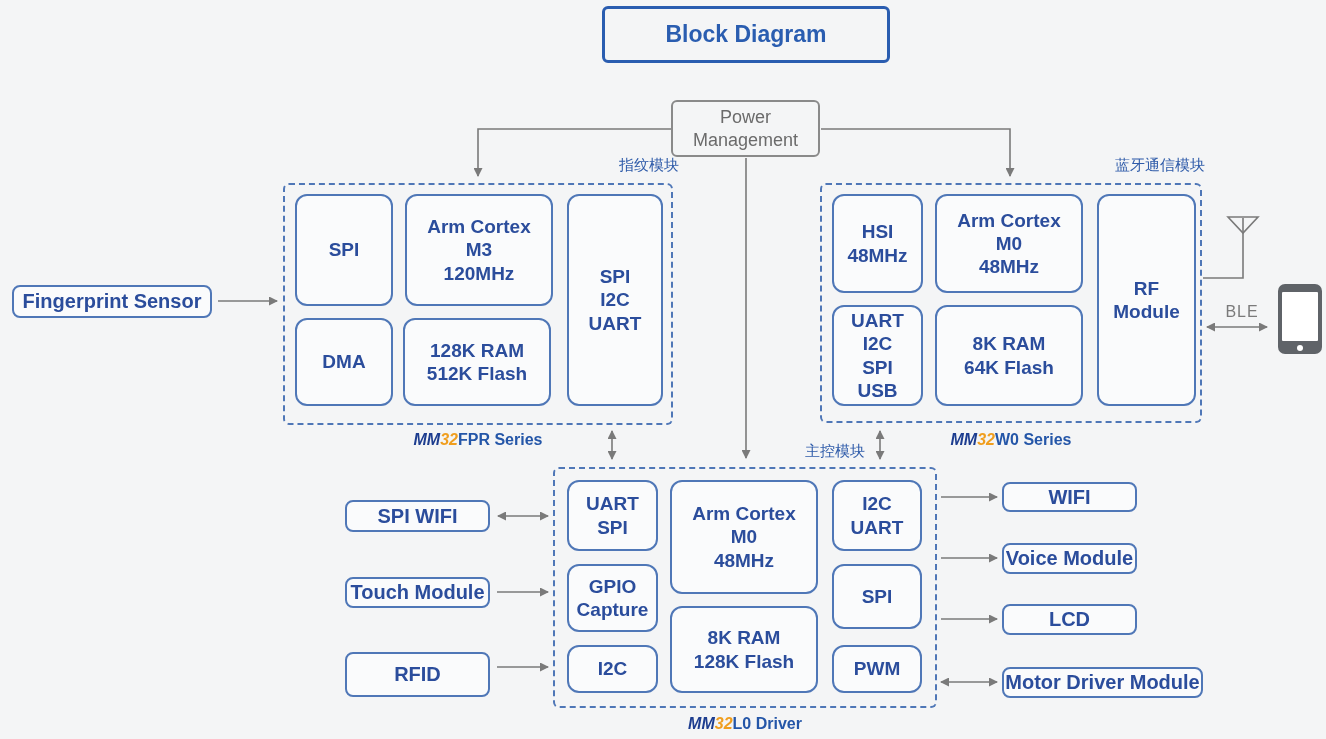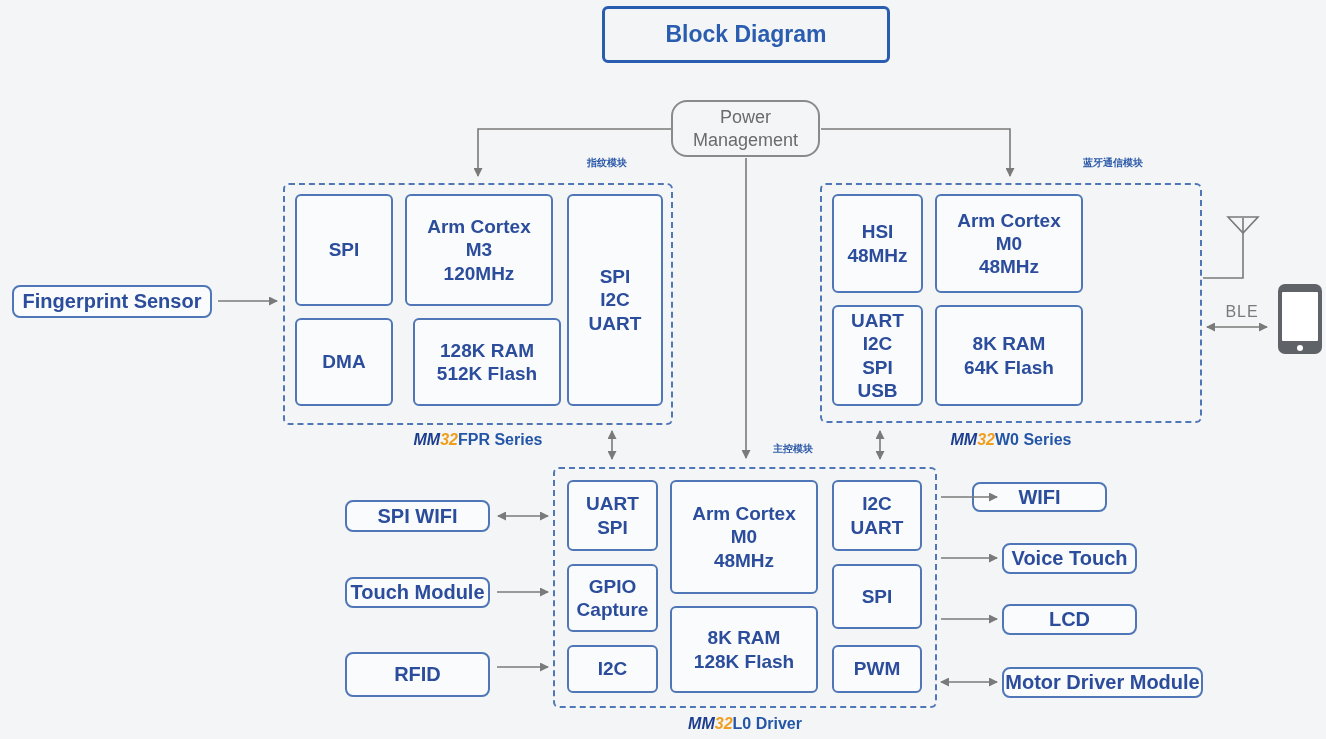--- a/index.html
+++ b/index.html
@@ -11,46 +11,47 @@
   }
   .title-box{
     position:absolute; left:602px; top:6px; width:288px; height:57px;
     border:3px solid var(--title-blue,#2a5db0); border-radius:6px;
     display:flex; align-items:center; justify-content:center;
     color:var(--title-blue,#2a5db0); font-size:23px; font-weight:bold;
     background:var(--background,#f4f5f6); box-sizing:border-box;
   }
   .power-box{
     position:absolute; left:671px; top:100px; width:149px; height:57px;
-    border:2px solid #8a8a8a; border-radius:16px;
+    border:2px solid #8a8a8a; border-radius:6px;
     display:flex; align-items:center; justify-content:center; text-align:center;
     color:#6b6b6b; font-size:18px; line-height:1.25;
     background:var(--background,#f4f5f6); box-sizing:border-box; z-index:2;
   }
   .dashed{
     position:absolute; border:2px dashed var(--dashed-border,#4f77b7);
     border-radius:6px; box-sizing:border-box;
   }
   .ibox{
-    position:absolute; border:2px solid var(--box-border,#4f77b7); border-radius:6px;
+    position:absolute; border:2px solid var(--box-border,#4f77b7); border-radius:12px;
     background:var(--box-fill,#fafbfc);
     display:flex; align-items:center; justify-content:center; text-align:center;
     color:var(--navy-text,#2b4d9c); font-weight:bold; font-size:19px; line-height:1.22;
     white-space:pre-line; box-sizing:border-box;
   }
   .obox{
     position:absolute; border:2px solid var(--box-border,#4f77b7); border-radius:8px;
     background:var(--box-fill,#fafbfc);
     display:flex; align-items:center; justify-content:center; text-align:center;
     color:var(--navy-text,#2b4d9c); font-weight:bold; font-size:20px;
     box-sizing:border-box;
   }
   .tag{
-    position:absolute; color:var(--tag-blue,#2e5ba9); font-weight:bold; font-size:10px;
+    position:absolute; color:var(--tag-blue,#2e5ba9); font-weight:normal; font-size:15px;
     white-space:nowrap;
+    margin-left:32px;
   }
   .series{
     position:absolute; width:200px; text-align:center;
     font-size:16px; font-weight:bold; color:var(--series-blue,#2456a8); white-space:nowrap;
   }
   .series .mm{font-style:italic; color:var(--series-navy,#1d3d8f);}
   .series .num{font-style:italic; color:var(--orange,#f09e1e);}
   .ble{
     position:absolute; left:1212px; top:303px; width:60px; text-align:center;
     color:var(--gray,#7a7a7a); font-size:16px; letter-spacing:1px;
@@ -105,40 +106,42 @@
 
   <div class="power-box">Power Management</div>
 
   <div class="tag" style="left:587px; top:156px;">指纹模块</div>
   <div class="dashed" style="left:283px; top:183px; width:390px; height:242px;"></div>
   <div class="ibox" style="left:295px; top:194px; width:98px; height:112px;">SPI</div>
   <div class="ibox" style="left:405px; top:194px; width:148px; height:112px;">Arm Cortex
 M3
 120MHz</div>
   <div class="ibox" style="left:295px; top:318px; width:98px; height:88px;">DMA</div>
-  <div class="ibox" style="left:413px; top:318px; width:148px; height:88px;">128K RAM
+  <div class="ibox" style="left:403px; top:318px; width:148px; height:88px;">128K RAM
 512K Flash</div>
   <div class="ibox" style="left:567px; top:194px; width:96px; height:212px;">SPI
 I2C
 UART</div>
   <div class="series" style="left:378px; top:431px;"><span class="mm">MM</span><span class="num">32</span><span>FPR Series</span></div>
 
   <div class="tag" style="left:1083px; top:156px;">蓝牙通信模块</div>
   <div class="dashed" style="left:820px; top:183px; width:382px; height:240px;"></div>
   <div class="ibox" style="left:832px; top:194px; width:91px; height:99px;">HSI
 48MHz</div>
   <div class="ibox" style="left:935px; top:194px; width:148px; height:99px;">Arm Cortex
 M0
 48MHz</div>
   <div class="ibox" style="left:832px; top:305px; width:91px; height:101px;">UART
 I2C
 SPI
 USB</div>
   <div class="ibox" style="left:935px; top:305px; width:148px; height:101px;">8K RAM
 64K Flash</div>
+  <div class="ibox" style="left:1097px; top:194px; width:99px; height:212px;">RF
+Module</div>
   <div class="series" style="left:911px; top:431px;"><span class="mm">MM</span><span class="num">32</span><span>W0 Series</span></div>
 
   <div class="tag" style="left:773px; top:442px;">主控模块</div>
   <div class="dashed" style="left:553px; top:467px; width:384px; height:241px;"></div>
   <div class="ibox" style="left:567px; top:480px; width:91px; height:71px;">UART
 SPI</div>
   <div class="ibox" style="left:567px; top:564px; width:91px; height:68px;">GPIO
 Capture</div>
   <div class="ibox" style="left:567px; top:645px; width:91px; height:48px;">I2C</div>
   <div class="ibox" style="left:670px; top:480px; width:148px; height:114px;">Arm Cortex
@@ -149,22 +152,22 @@
   <div class="ibox" style="left:832px; top:480px; width:90px; height:71px;">I2C
 UART</div>
   <div class="ibox" style="left:832px; top:564px; width:90px; height:65px;">SPI</div>
   <div class="ibox" style="left:832px; top:645px; width:90px; height:48px;">PWM</div>
   <div class="series" style="left:645px; top:715px;"><span class="mm">MM</span><span class="num">32</span><span>L0 Driver</span></div>
 
   <div class="obox" style="left:12px; top:285px; width:200px; height:33px;">Fingerprint Sensor</div>
   <div class="obox" style="left:345px; top:500px; width:145px; height:32px;">SPI WIFI</div>
   <div class="obox" style="left:345px; top:577px; width:145px; height:31px;">Touch Module</div>
   <div class="obox" style="left:345px; top:652px; width:145px; height:45px;">RFID</div>
-  <div class="obox" style="left:972px; top:482px; width:135px; height:30px;">WIFI</div>
-  <div class="obox" style="left:1002px; top:543px; width:135px; height:31px;">Voice Touch</div>
+  <div class="obox" style="left:1002px; top:482px; width:135px; height:30px;">WIFI</div>
+  <div class="obox" style="left:1002px; top:543px; width:135px; height:31px;">Voice Module</div>
   <div class="obox" style="left:1002px; top:604px; width:135px; height:31px;">LCD</div>
   <div class="obox" style="left:1002px; top:667px; width:201px; height:31px;">Motor Driver Module</div>
 
   <div class="ble">BLE</div>
   <div class="phone">
     <div class="screen"></div>
     <div class="home"></div>
   </div>
 
 </div>

